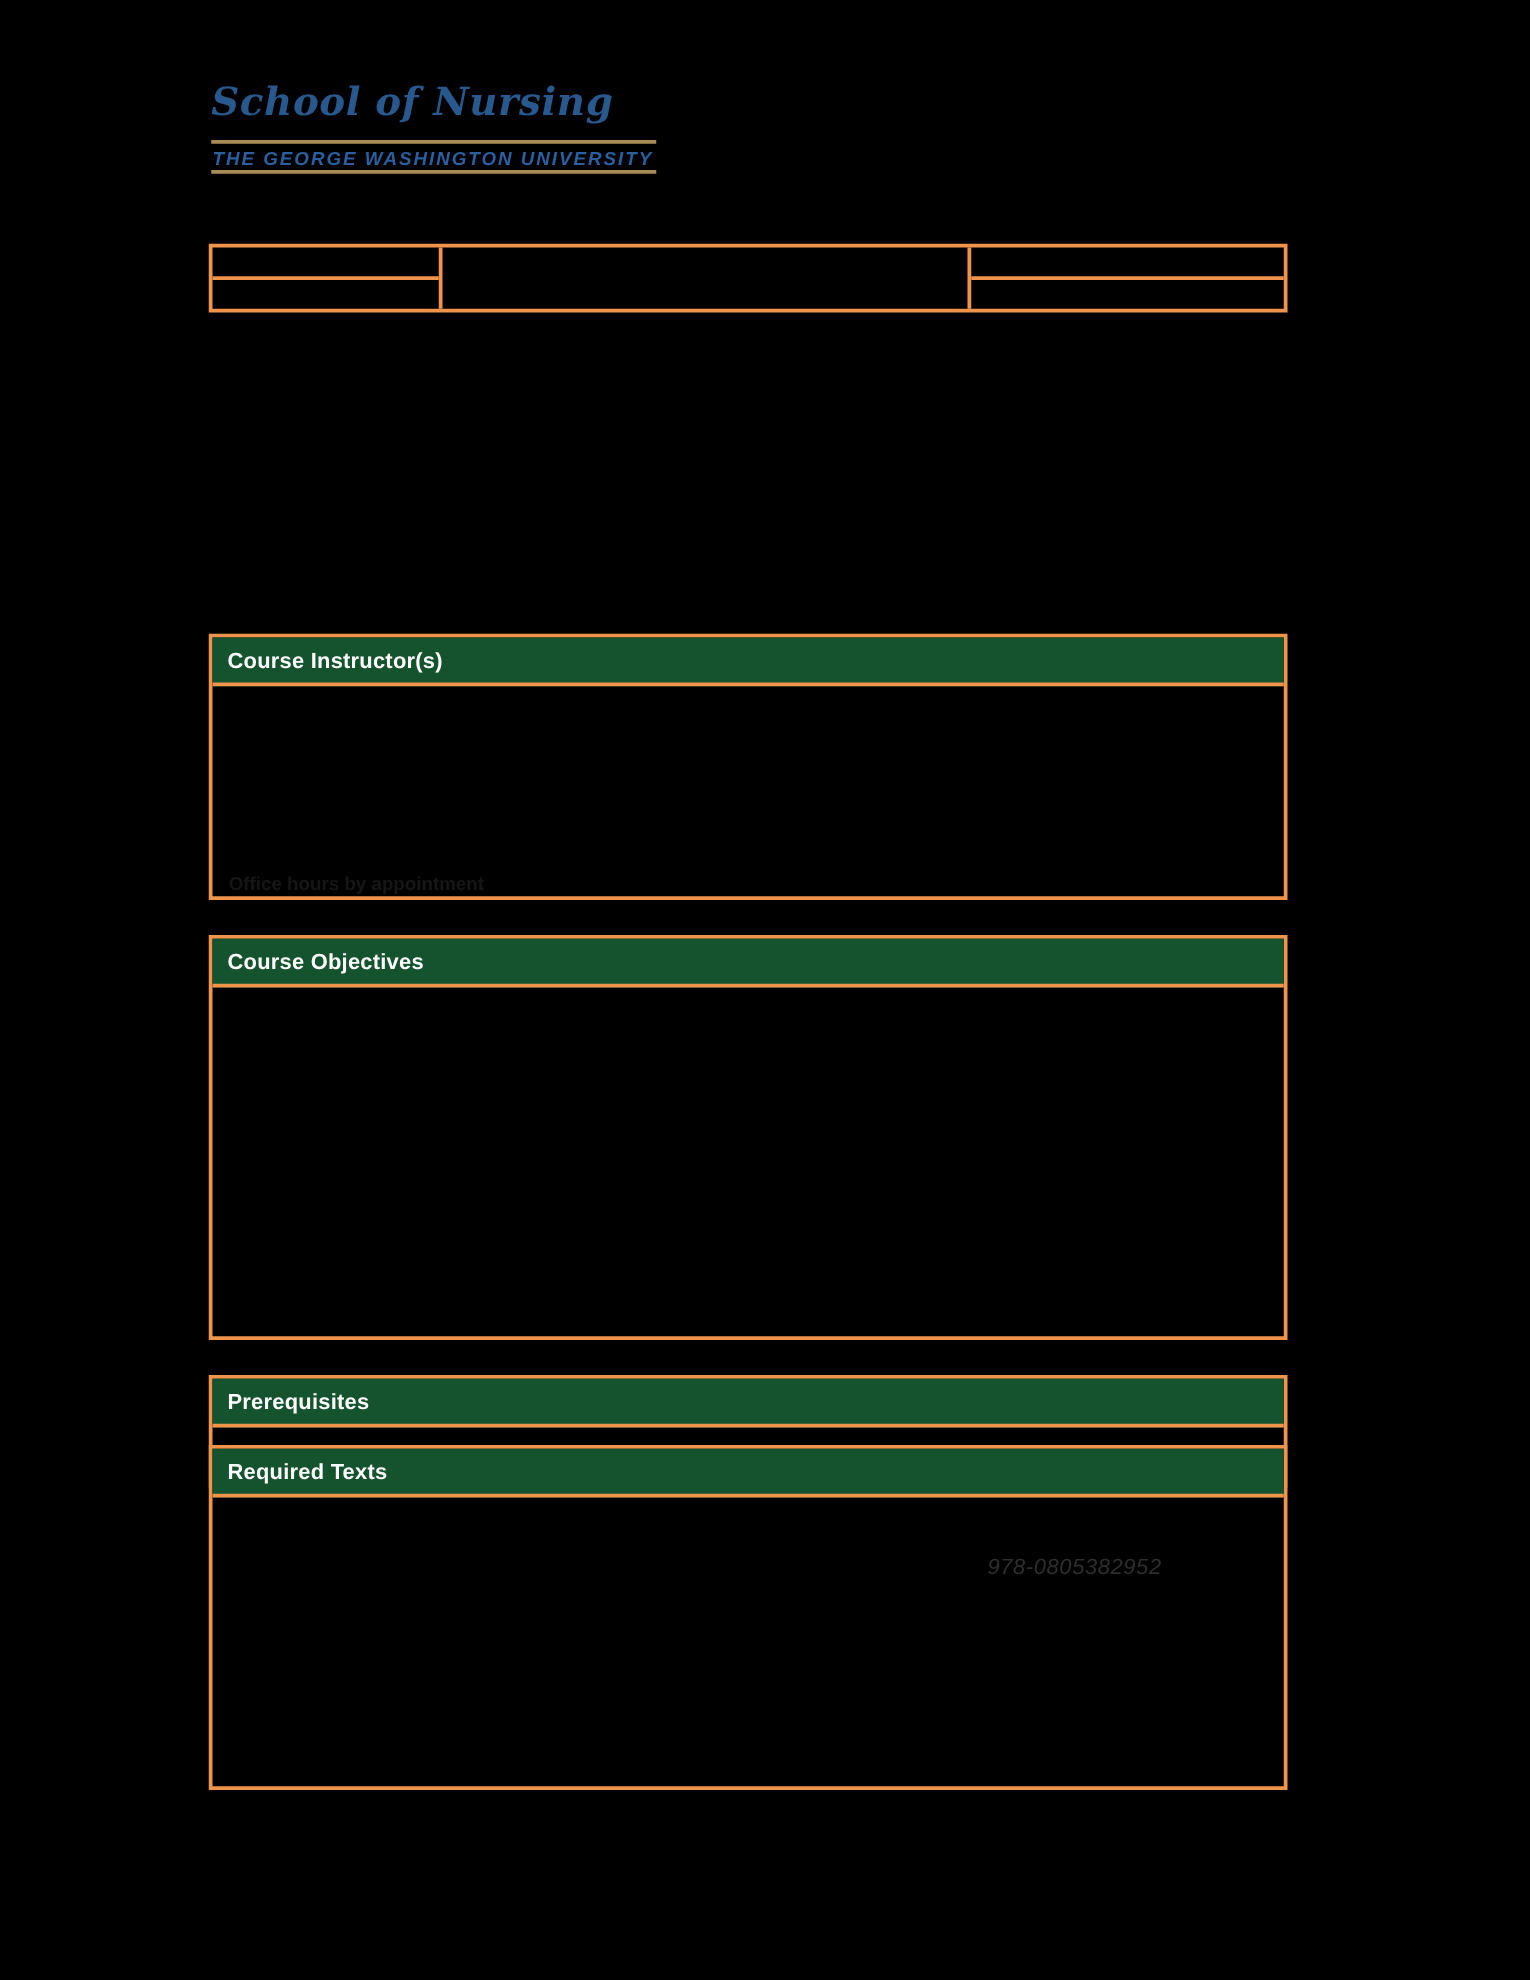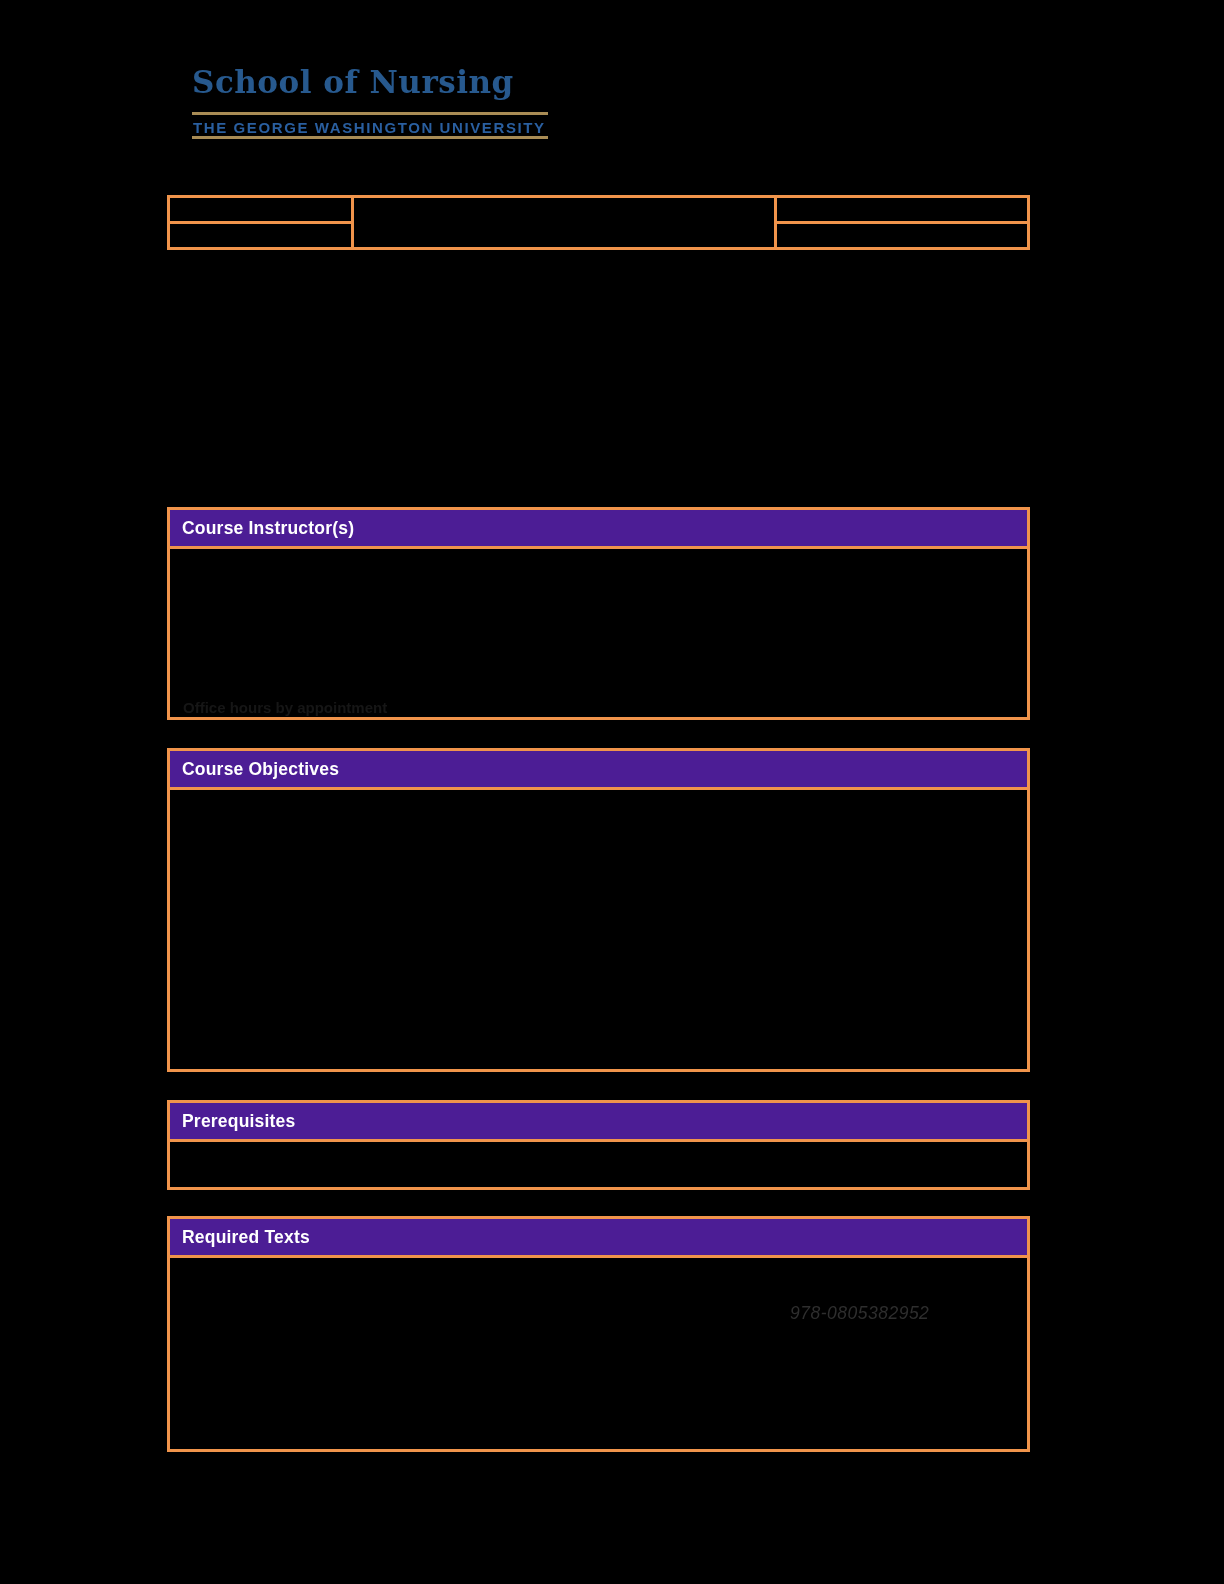--- a/index.html
+++ b/index.html
@@ -1,21 +1,21 @@
 <!DOCTYPE html>
 <html><head>
 <meta charset="utf-8">
 <style>
   html,body{margin:0;padding:0;background:#000;}
   .page{
     position:relative;width:1224px;height:1584px;background:#000000;
     font-family:"Liberation Sans",sans-serif;overflow:hidden;
   }
   
-  .logo{position:absolute;left:192px;top:62px;width:356px;}
+  .logo{position:absolute;left:169px;top:62px;width:356px;font-style:italic;}
   .logo-school{
     font-family:"DejaVu Serif",serif;font-weight:bold;font-size:31px;
     color:#27598E;letter-spacing:0.5px;line-height:1.35;
   }
   .gold-rule{width:356px;height:3px;background:#A98C55;border:0;margin:0;}
   .rule-top{margin-top:8px;}
   .logo-univ{
     font-size:15px;font-weight:bold;color:#2A5FA0;letter-spacing:1.6px;
     padding:4px 0 0 1px;
   }
@@ -29,34 +29,34 @@
   .tt-col-mid{width:423px;border-right:3px solid #F0944B;}
   .tt-col-right{flex:1;}
   .tt-cell{flex:1;box-sizing:border-box;padding:2px 6px;color:#111;font-size:13px;}
   .tt-cell-top{border-bottom:3px solid #F0944B;}
   
   .section{
     position:absolute;left:167px;width:863px;box-sizing:border-box;
     border:3px solid #F0944B;background:#000;
   }
   .section-header{
-    height:39px;background:#4c1d95;border-bottom:3px solid #F0944B;
+    height:39px;background:#14532d;border-bottom:3px solid #F0944B;
     box-sizing:border-box;display:flex;align-items:center;padding-left:12px;
   }
   .section-title{
     color:#FFFFFF;font-weight:bold;font-size:17.5px;letter-spacing:0.2px;
   }
   .section-body{position:relative;width:100%;box-sizing:border-box;color:#111;padding-left:39px;}
   .sec-instructors{top:507px;height:213px;}
   .sec-instructors .section-body{height:171px;}
   .sec-objectives{top:748px;height:324px;}
   .sec-objectives .section-body{height:282px;}
   .sec-prereq{top:1100px;height:90px;}
   .sec-prereq .section-body{height:45px;}
-  .sec-texts{top:1216px;height:236px;}
+  .sec-texts{top:1156px;height:276px;}
   .sec-texts .section-body{height:171px;}
   
   .instructor-footnote{
     position:absolute;left:13px;bottom:4px;
     color:#161616;font-weight:bold;font-size:15px;
   }
   .isbn{
     position:absolute;left:620px;top:45px;
     color:#2E2E2E;font-style:italic;font-size:17.5px;letter-spacing:0.5px;
   }

